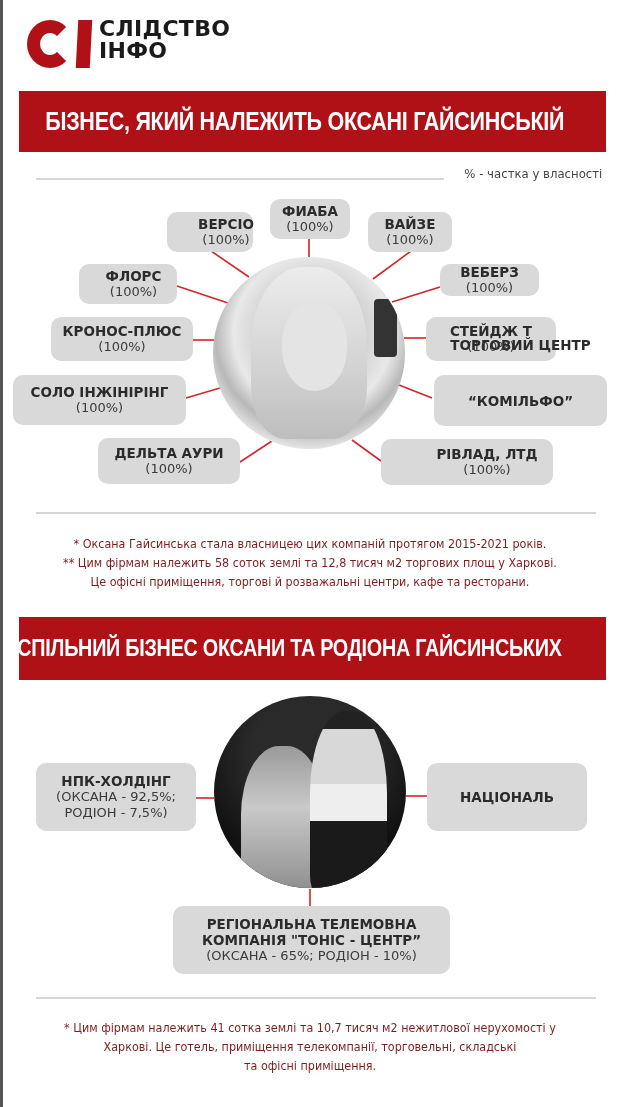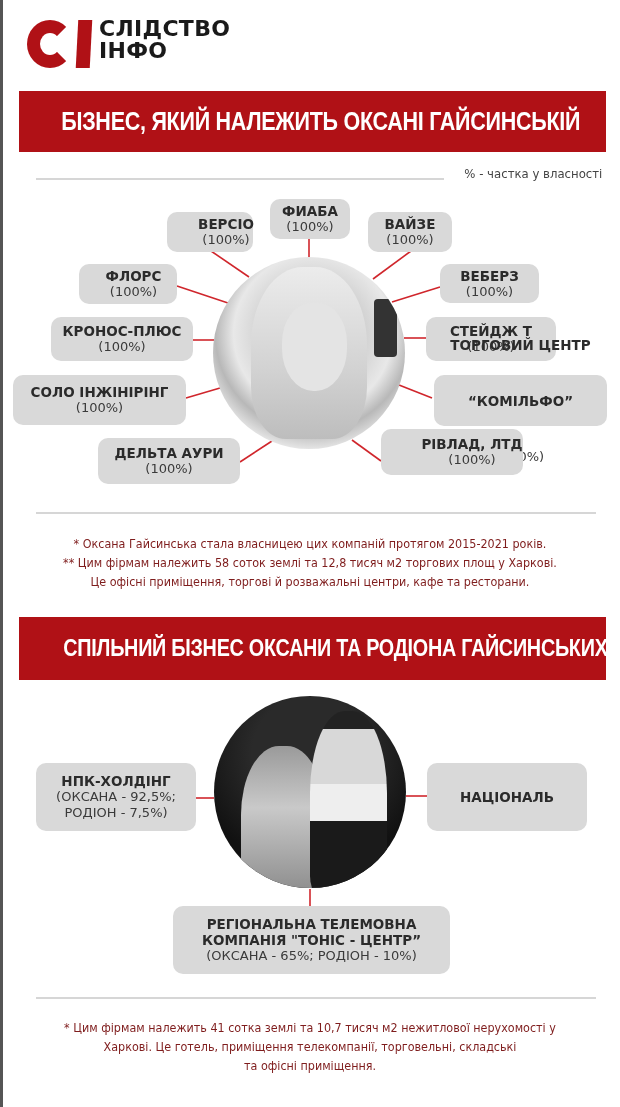--- a/index.html
+++ b/index.html
@@ -8,21 +8,21 @@
     .left-border { position: absolute; left: 0; top: 0; width: 3px; height: 1107px; background: #555; }
 
     
     .logo { position: absolute; left: 27px; top: 18px; height: 56px; display: flex; align-items: flex-start; }
     .logo-mark { position: relative; width: 68px; height: 52px; }
     .logo-c { position: absolute; left: 0; top: 2px; width: 46px; height: 48px; border: 13px solid #b01116; border-right-color: transparent; border-radius: 50%; }
     .logo-i { position: absolute; left: 50px; top: 2px; width: 14px; height: 48px; background: #b01116; transform: skewX(-3deg); }
     .logo-text { margin-left: 4px; font-family: "DejaVu Sans", sans-serif; font-weight: bold; font-size: 22px; line-height: 22px; color: #1a1a1a; letter-spacing: 0.3px; }
 
     
-    .section-header { position: absolute; left: 19px; width: 587px; background: #b01116; color: #fff; display: flex; align-items: center; justify-content: flex-start; font-family: "Liberation Sans", sans-serif; font-weight: bold; letter-spacing: -0.3px; }
+    .section-header { position: absolute; left: 19px; width: 587px; background: #b01116; color: #fff; display: flex; align-items: center; justify-content: flex-end; font-family: "Liberation Sans", sans-serif; font-weight: bold; letter-spacing: -0.3px; }
     .sh1 { top: 91px; height: 61px; font-size: 25px; transform-origin: center; }
     .sh2 { top: 617px; height: 63px; font-size: 23px; }
     .sh-text { display: inline-block; transform: scaleX(0.86); white-space: nowrap; }
 
     .legend-row { position: absolute; left: 36px; top: 165px; width: 570px; height: 20px; }
     .legend-line { position: absolute; left: 0; top: 13px; width: 408px; height: 2px; background: #d6d6d6; }
     .legend-text { position: absolute; right: 4px; top: 1px; font-size: 13px; color: #444; font-family: "DejaVu Sans", sans-serif; transform: scaleX(0.9); transform-origin: right center; }
 
     .divider { position: absolute; left: 36px; width: 560px; height: 2px; background: #d6d6d6; }
 
@@ -107,21 +107,21 @@
   <div class="pct">(100%)</div>
 </div>
 <div class="box" style="left:368px;top:212px;width:84px;height:40px;">
   <div class="name">ВАЙЗЕ</div>
   <div class="pct">(100%)</div>
 </div>
 <div class="box" style="left:79px;top:264px;width:98px;height:40px;padding-left:11px;">
   <div class="name">ФЛОРС</div>
   <div class="pct">(100%)</div>
 </div>
-<div class="box" style="left:440px;top:264px;width:99px;height:39px;">
+<div class="box" style="left:440px;top:264px;width:99px;height:32px;">
   <div class="name">ВЕБЕРЗ</div>
   <div class="pct">(100%)</div>
 </div>
 <div class="box" style="left:51px;top:317px;width:142px;height:44px;">
   <div class="name">КРОНОС-ПЛЮС</div>
   <div class="pct">(100%)</div>
 </div>
 <div class="box" style="left:426px;top:317px;width:130px;height:44px;">
   <div class="name">СТЕЙДЖ Т</div>
   <div class="pct">(100%)</div>
@@ -132,21 +132,21 @@
 </div>
 <div class="box" style="left:434px;top:375px;width:173px;height:51px;gap:40px;">
   <div class="name">ТОРГОВИЙ ЦЕНТР</div>
   <div class="name">“КОМІЛЬФО”</div>
   <div class="pct">(100%)</div>
 </div>
 <div class="box" style="left:98px;top:438px;width:142px;height:46px;">
   <div class="name">ДЕЛЬТА АУРИ</div>
   <div class="pct">(100%)</div>
 </div>
-<div class="box" style="left:381px;top:429px;width:142px;height:46px;padding-left:40px;">
+<div class="box" style="left:381px;top:439px;width:172px;height:46px;padding-left:40px;">
   <div class="name">РІВЛАД, ЛТД</div>
   <div class="pct">(100%)</div>
 </div>
 
 <div class="divider" style="top:512px;"></div>
 
 <div class="note" style="top:534px;">
   <p>* Оксана Гайсинська стала власницею цих компаній протягом 2015-2021 років.</p>
   <p>** Цим фірмам належить 58 соток землі та 12,8 тисяч м2 торгових площ у Харкові.</p>
   <p>Це офісні приміщення, торгові й розважальні центри, кафе та ресторани.</p>

